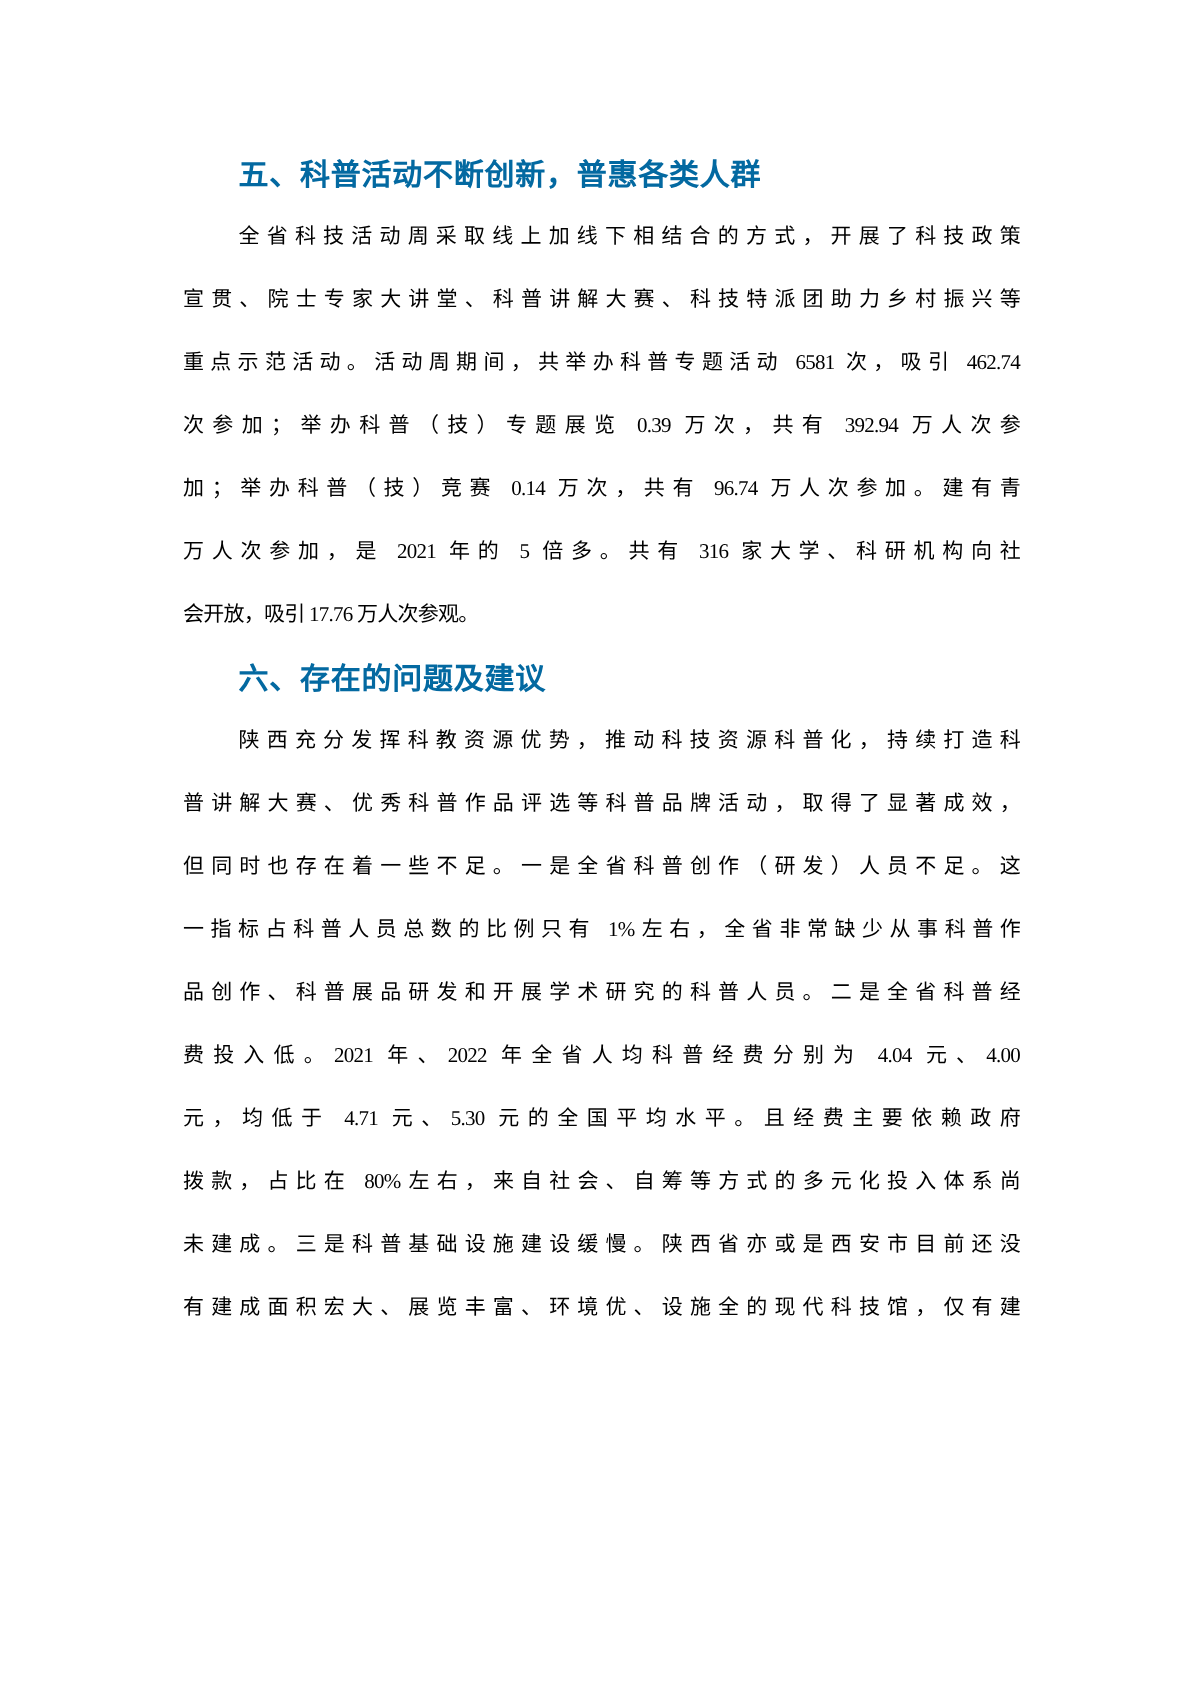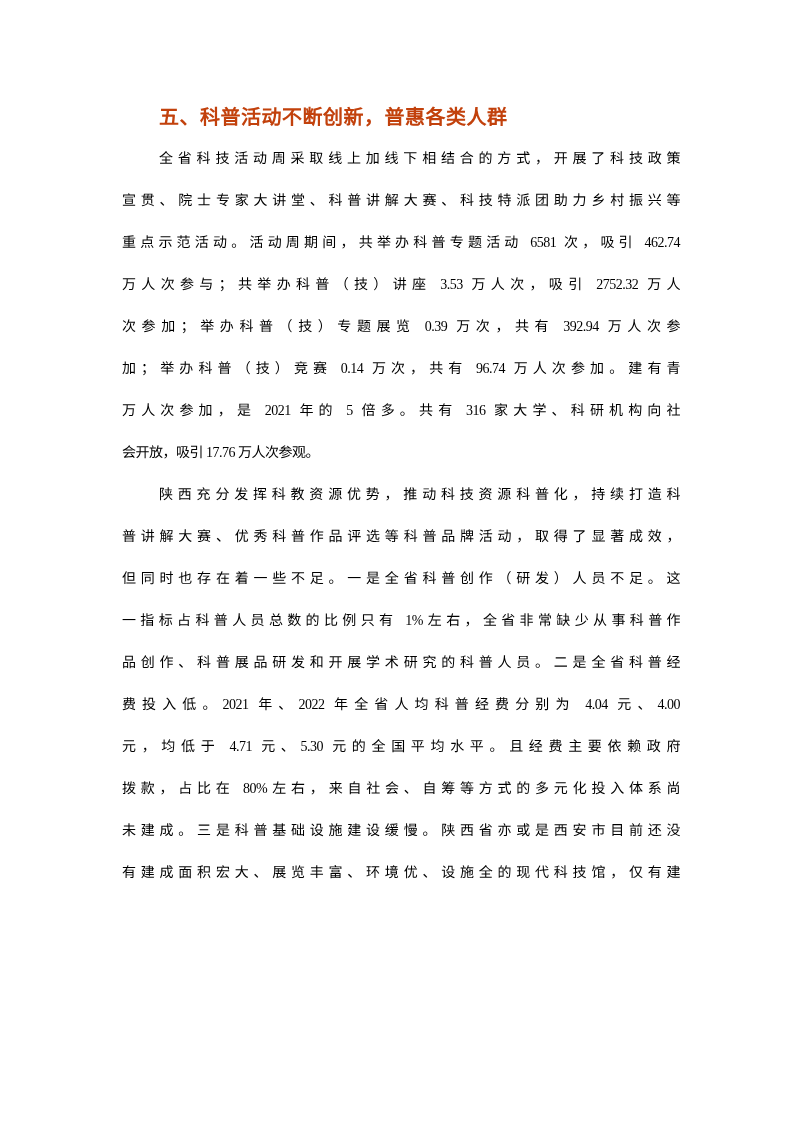--- a/index.html
+++ b/index.html
@@ -22,21 +22,21 @@
     width: 558px;
   }
   .heading {
     height: 42px;
     line-height: 42px;
     font-size: 20px;
     font-weight: 700;
     text-indent: 37px;
     white-space: nowrap;
     letter-spacing: 0.5px;
-    color: #c2410c;
+    color: #0369a1;
     font-family: "Liberation Sans", "DejaVu Sans", sans-serif;
   }
   .line {
     height: 42px;
     line-height: 42px;
     font-size: 14px;
     letter-spacing: -0.5px;
     white-space: nowrap;
     text-align: justify;
     text-align-last: justify;
@@ -55,28 +55,28 @@
 <body>
 
 <div class="page">
   <div class="text-block">
 
     <div class="section">
       <div class="heading">五、科普活动不断创新，普惠各类人群</div>
       <div class="line indent">全省科技活动周采取线上加线下相结合的方式，开展了科技政策</div>
       <div class="line">宣贯、院士专家大讲堂、科普讲解大赛、科技特派团助力乡村振兴等</div>
       <div class="line">重点示范活动。活动周期间，共举办科普专题活动 6581 次，吸引 462.74</div>
-      <div class="line">万人次参与；共举办科普（技）讲座 3.53 万人次，吸引 2752.32 万人</div>
       <div class="line">次参加；举办科普（技）专题展览 0.39 万次，共有 392.94 万人次参</div>
       <div class="line">加；举办科普（技）竞赛 0.14 万次，共有 96.74 万人次参加。建有青</div>
       <div class="line">万人次参加，是 2021 年的 5 倍多。共有 316 家大学、科研机构向社</div>
       <div class="line short">会开放，吸引 17.76 万人次参观。</div>
     </div>
 
     <div class="section">
+      <div class="heading">六、存在的问题及建议</div>
       <div class="line indent">陕西充分发挥科教资源优势，推动科技资源科普化，持续打造科</div>
       <div class="line">普讲解大赛、优秀科普作品评选等科普品牌活动，取得了显著成效，</div>
       <div class="line">但同时也存在着一些不足。一是全省科普创作（研发）人员不足。这</div>
       <div class="line">一指标占科普人员总数的比例只有 1%左右，全省非常缺少从事科普作</div>
       <div class="line">品创作、科普展品研发和开展学术研究的科普人员。二是全省科普经</div>
       <div class="line">费投入低。2021 年、2022 年全省人均科普经费分别为 4.04 元、4.00</div>
       <div class="line">元，均低于 4.71 元、5.30 元的全国平均水平。且经费主要依赖政府</div>
       <div class="line">拨款，占比在 80%左右，来自社会、自筹等方式的多元化投入体系尚</div>
       <div class="line">未建成。三是科普基础设施建设缓慢。陕西省亦或是西安市目前还没</div>
       <div class="line">有建成面积宏大、展览丰富、环境优、设施全的现代科技馆，仅有建</div>

